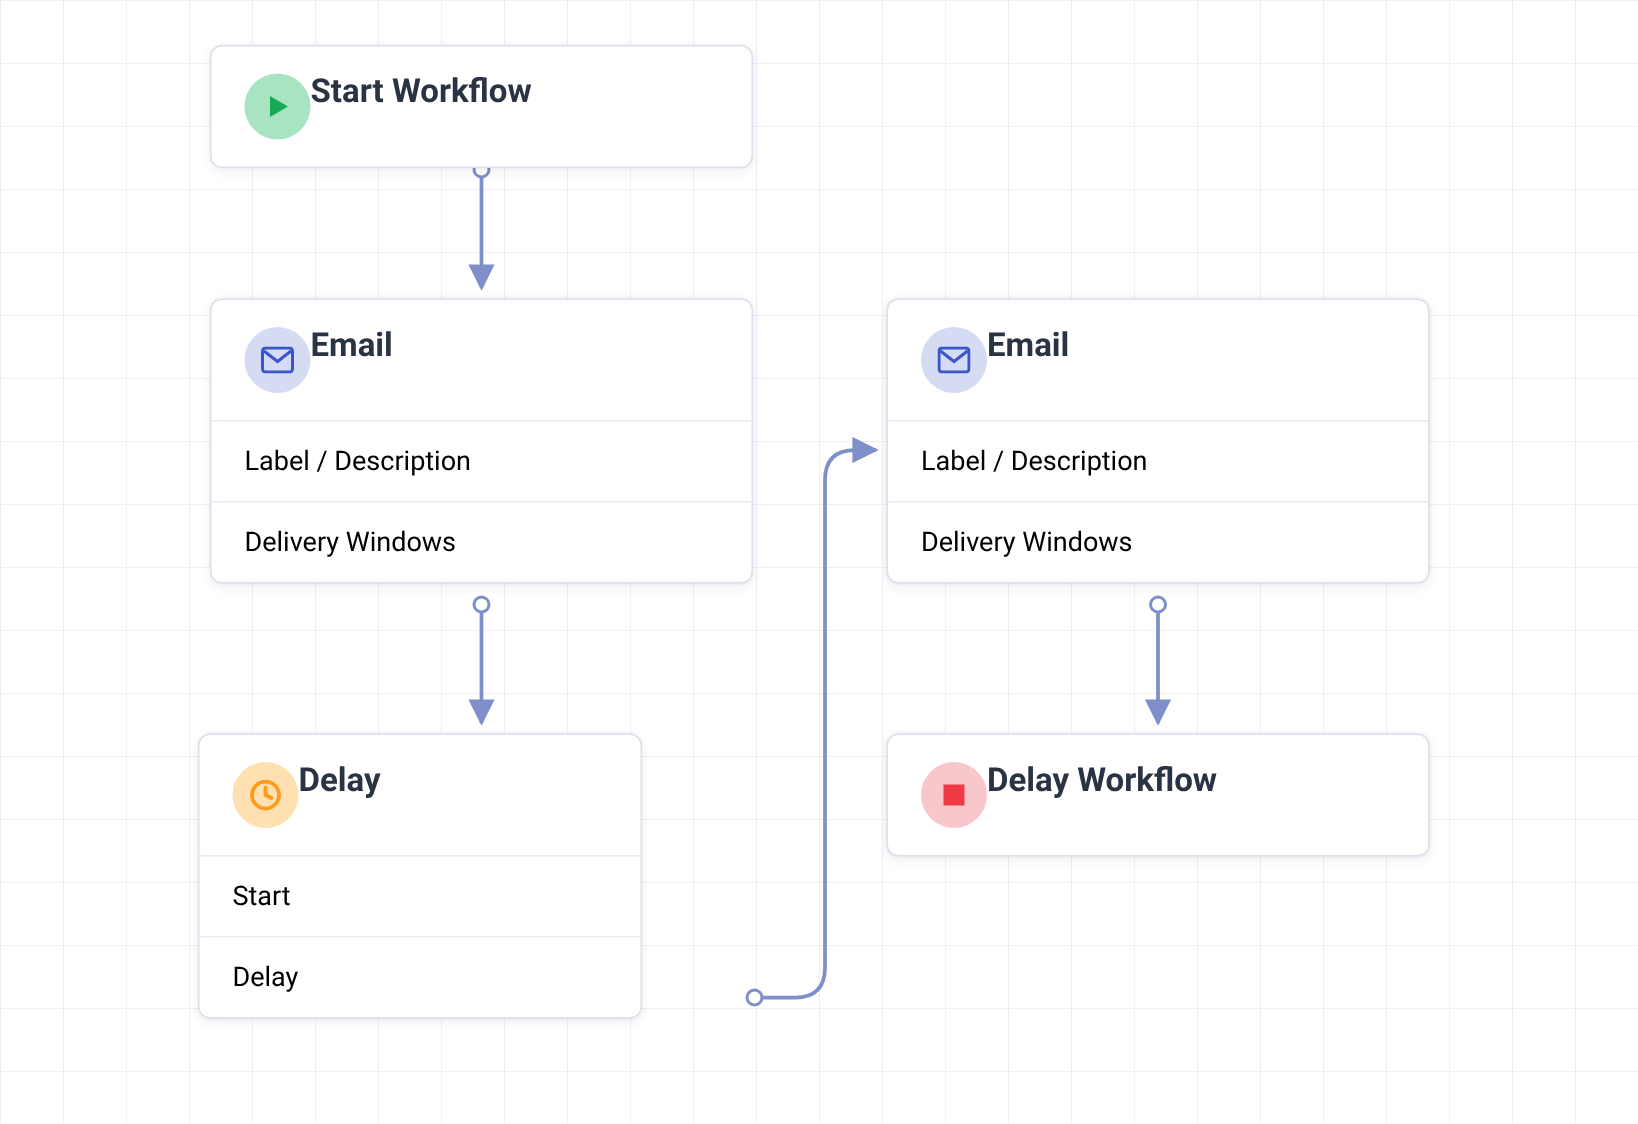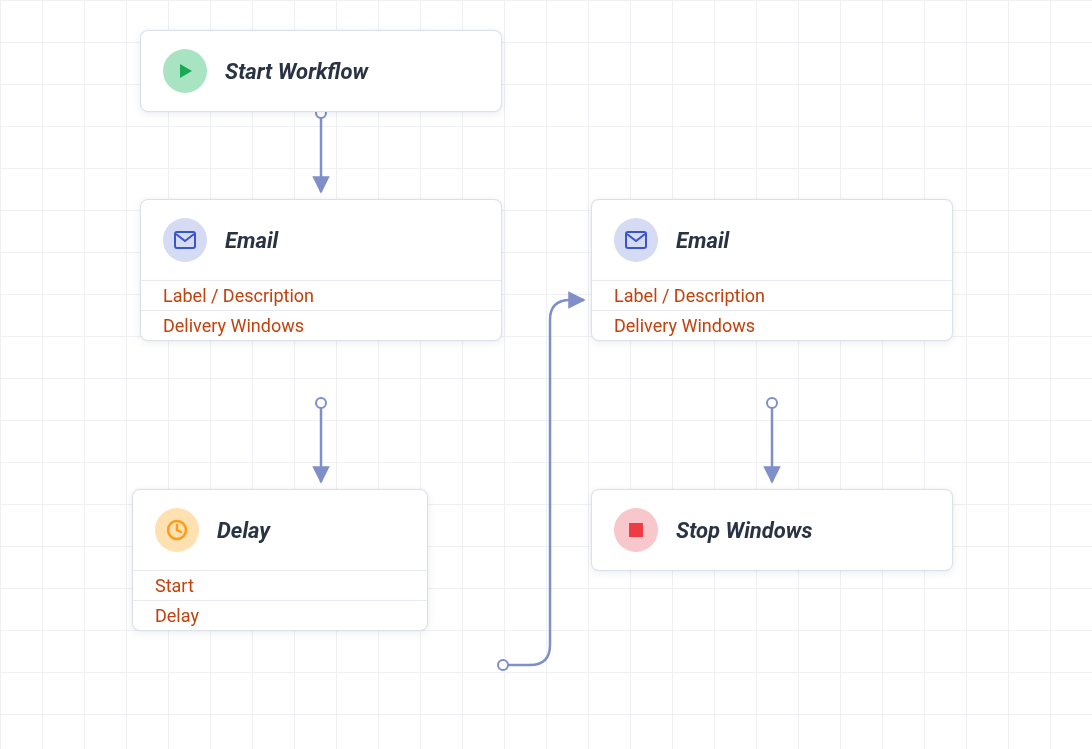--- a/index.html
+++ b/index.html
@@ -37,24 +37,23 @@
   }
   .node {
     position: absolute;
     background: #ffffff;
     border: 1px solid #dbe0ea;
     border-radius: 8px;
     box-shadow: 0 2px 8px rgba(30, 41, 59, 0.08), 0 0 2px rgba(30,41,59,0.06);
   }
   .node-header {
     display: flex;
-    align-items: center;
-    gap: 18px;
+    align-items: flex-start;
+    gap: 0;
     padding: 18px 22px;
-    font-style: italic;
   }
   .node-title {
     font-weight: 700;
     font-size: 22px;
     color: #2a3344;
   }
   .icon-circle {
     width: 44px;
     height: 44px;
     border-radius: 50%;
@@ -62,23 +61,23 @@
     align-items: center;
     justify-content: center;
     flex: 0 0 44px;
   }
   .ic-green { background: #a8e3c2; }
   .ic-blue  { background: #d4dbf3; }
   .ic-amber { background: #ffe0b0; }
   .ic-red   { background: #f7c7cb; }
   .node-row {
     border-top: 1px solid #e7eaf0;
-    padding: 4px 22px;
+    padding: 16px 22px;
     font-size: 18px;
-    color: #c2410c;
+    color: #000000;
   }
   .node.compact .node-header { padding: 18px 22px; }
 </style>
 </head>
 <body>
 
 <div class="grid-bg"></div>
 
 <svg class="connectors">
   <defs>
@@ -155,17 +154,17 @@
     <div class="node-row">Delivery Windows</div>
   </div>
 
   <div class="node compact" style="left:591px; top:489px; width:362px;">
     <div class="node-header">
       <div class="icon-circle ic-red">
         <svg width="18" height="18" viewBox="0 0 18 18">
             <rect x="2" y="2" width="14" height="14" fill="#ef3b45"></rect>
           </svg>
       </div>
-      <div class="node-title">Stop Windows</div>
+      <div class="node-title">Delay Workflow</div>
     </div>
   </div>
 
 </div>
 
 </body></html>

